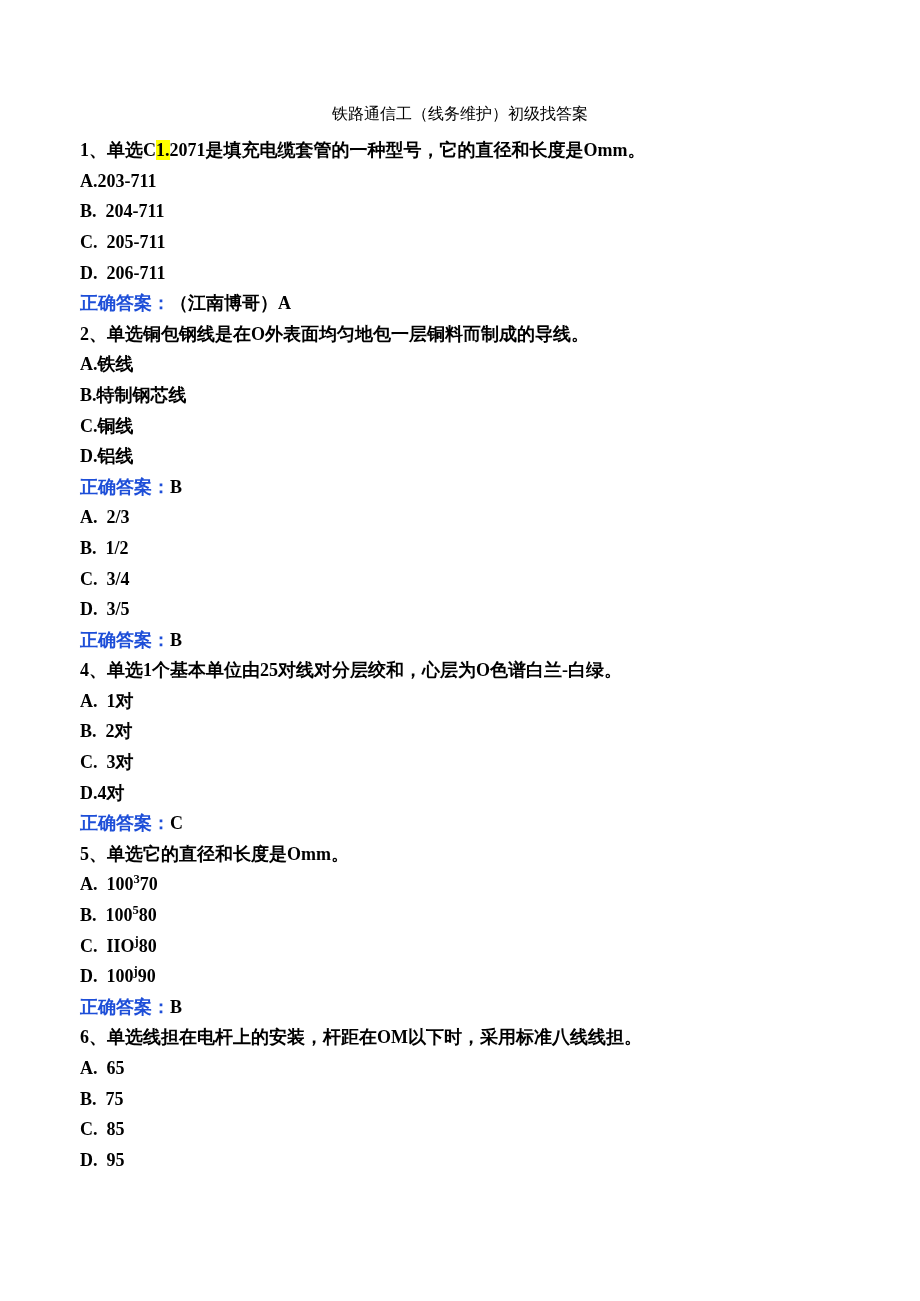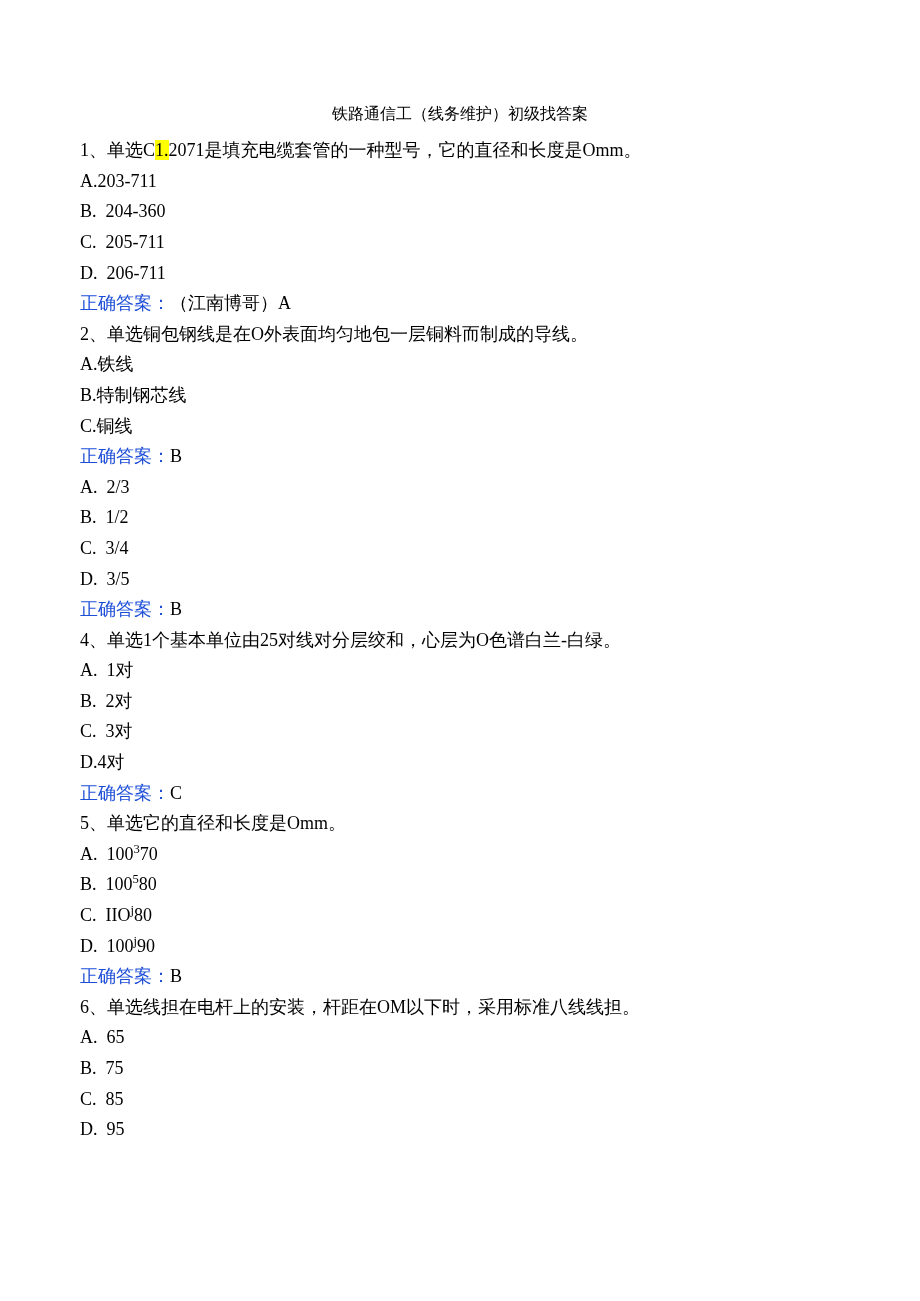--- a/index.html
+++ b/index.html
@@ -29,45 +29,47 @@
     }
     .highlight {
       background-color: #ffff00;
     }
     .sup {
       font-size: 0.7em;
       vertical-align: super;
     }
     p {
       margin: 0;
+      font-weight: bold;
     }
   </style>
 </head>
 <body>
 
 <div class="title">铁路通信工（线务维护）初级找答案</div>
 
 <div>
   <p class="question-line">
     <span>1、</span><span>单选</span><span>C</span><span class="highlight">1.</span><span>2071是填充电缆套管的一种型号，它的直径和长度是Omm。</span>
   </p>
   <p class="option"><span>A.</span><span>203-711</span></p>
-  <p class="option"><span>B.</span>&nbsp;&nbsp;<span>204-360</span></p>
+  <p class="option"><span>B.</span>&nbsp;&nbsp;<span>204-711</span></p>
   <p class="option"><span>C.</span>&nbsp;&nbsp;<span>205-711</span></p>
   <p class="option"><span>D.</span>&nbsp;&nbsp;<span>206-711</span></p>
   <p><span class="answer-label">正确答案：</span><span>（江南博哥）A</span></p>
 </div>
 
 <div>
   <p class="question-line">
     <span>2、</span><span>单选</span><span>铜包钢线是在O外表面均匀地包一层铜料而制成的导线。</span>
   </p>
   <p class="option"><span>A.</span><span>铁线</span></p>
   <p class="option"><span>B.</span><span>特制钢芯线</span></p>
   <p class="option"><span>C.</span><span>铜线</span></p>
+  <p class="option"><span>D.</span><span>铝线</span></p>
   <p><span class="answer-label">正确答案：</span><span>B</span></p>
 </div>
 
 <div>
   <p class="option"><span>A.</span>&nbsp;&nbsp;<span>2/3</span></p>
   <p class="option"><span>B.</span>&nbsp;&nbsp;<span>1/2</span></p>
   <p class="option"><span>C.</span>&nbsp;&nbsp;<span>3/4</span></p>
   <p class="option"><span>D.</span>&nbsp;&nbsp;<span>3/5</span></p>
   <p><span class="answer-label">正确答案：</span><span>B</span></p>
 </div>

